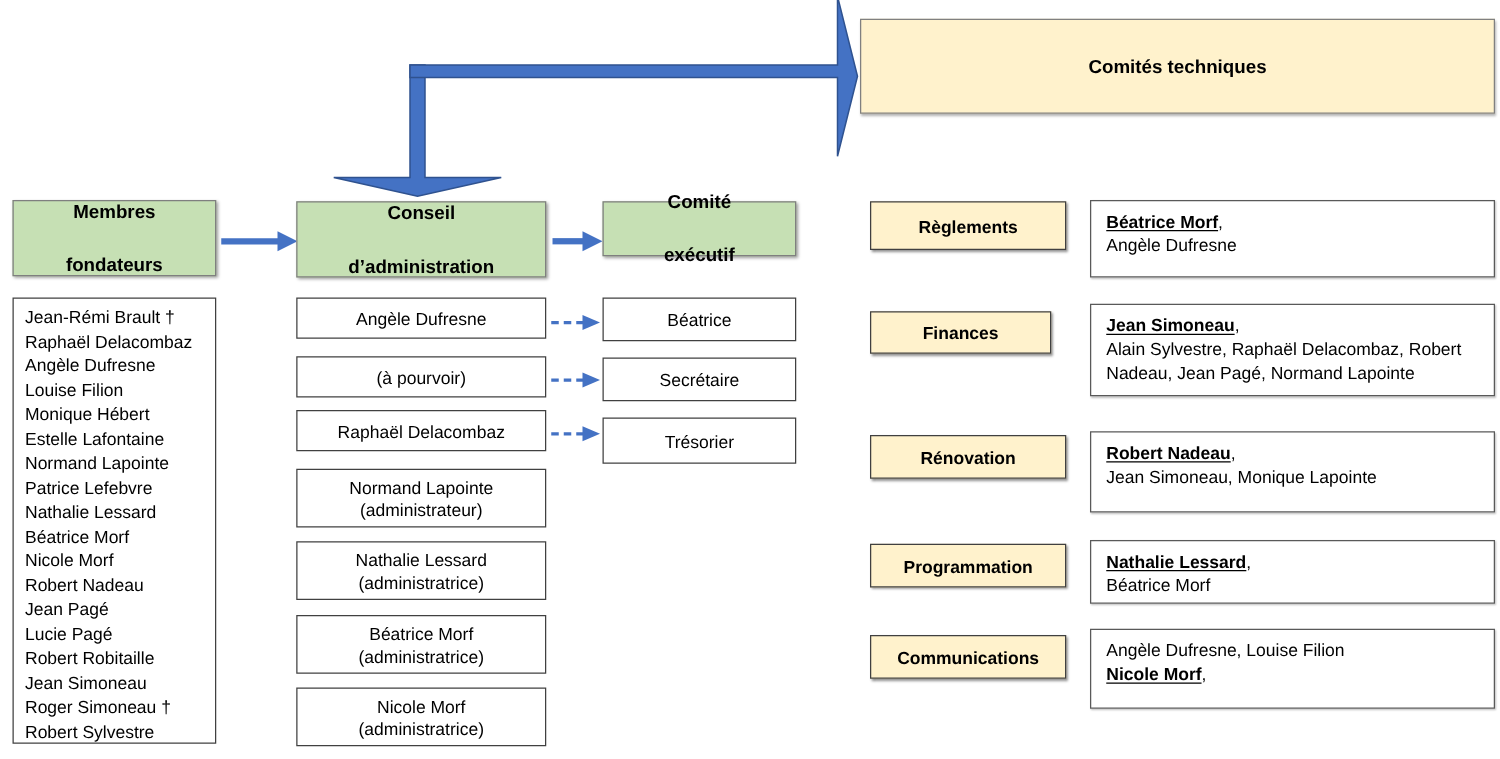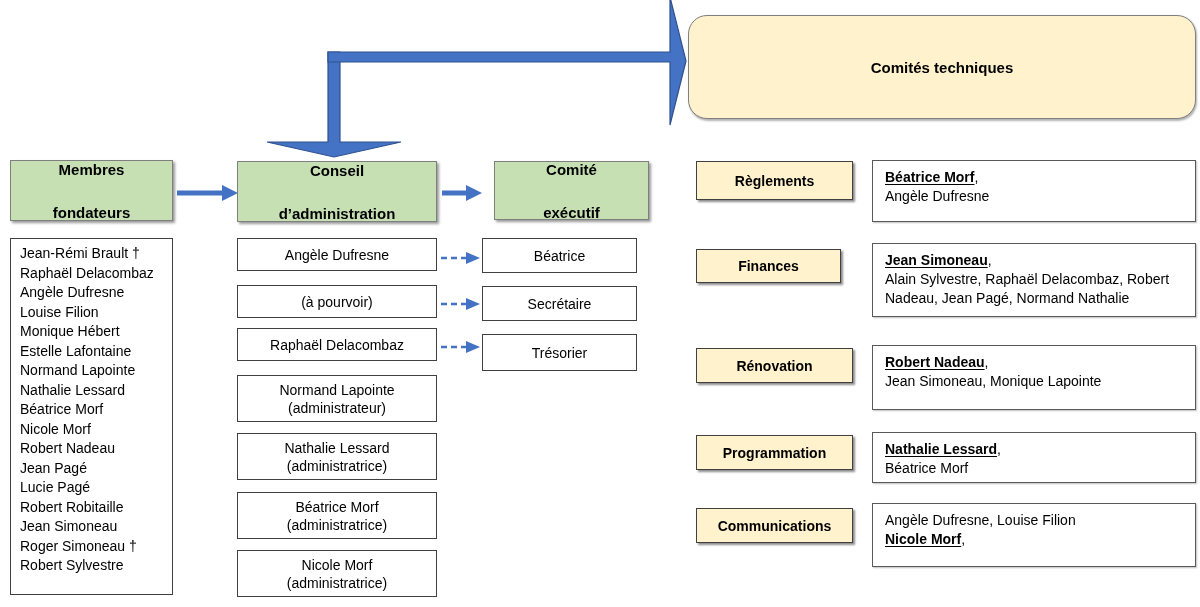--- a/index.html
+++ b/index.html
@@ -77,20 +77,21 @@
   </div>
 
   <div class="flist" style="left:10px;top:238px;width:163px;height:357px;">
     <div>Jean-Rémi Brault †</div>
     <div>Raphaël Delacombaz</div>
     <div>Angèle Dufresne</div>
     <div>Louise Filion</div>
     <div>Monique Hébert</div>
     <div>Estelle Lafontaine</div>
     <div>Normand Lapointe</div>
+    <div>Patrice Lefebvre</div>
     <div>Nathalie Lessard</div>
     <div>Béatrice Morf</div>
     <div>Nicole Morf</div>
     <div>Robert Nadeau</div>
     <div>Jean Pagé</div>
     <div>Lucie Pagé</div>
     <div>Robert Robitaille</div>
     <div>Jean Simoneau</div>
     <div>Roger Simoneau †</div>
     <div>Robert Sylvestre</div>
@@ -123,36 +124,36 @@
   </div>
   <div class="wbox" style="left:237px;top:492px;width:200px;height:47px;">
     <span>Béatrice Morf</span>
     <span class="l2">(administratrice)</span>
   </div>
   <div class="wbox" style="left:237px;top:550px;width:200px;height:47px;">
     <span>Nicole Morf</span>
     <span class="l2">(administratrice)</span>
   </div>
 
-  <div class="g" style="left:494px;top:161px;width:155px;height:59px;">
+  <div class="g" style="left:482px;top:161px;width:155px;height:44px;">
     <span>Comité</span>
     <span>exécutif</span>
   </div>
 
   <div class="wbox" style="left:482px;top:238px;width:155px;height:35px;">
     <span>Béatrice</span>
   </div>
   <div class="wbox" style="left:482px;top:286px;width:155px;height:35px;">
     <span>Secrétaire</span>
   </div>
   <div class="wbox" style="left:482px;top:334px;width:155px;height:37px;">
     <span>Trésorier</span>
   </div>
 
-  <div class="tech" style="left:688px;top:15px;width:508px;height:104px;border-radius:19px;">
+  <div class="tech" style="left:688px;top:15px;width:508px;height:76px;">
     <span>Comités techniques</span>
   </div>
 
   <div class="clabel" style="left:696px;top:161px;width:157px;height:39px;">
     <span>Règlements</span>
   </div>
   <div class="clabel" style="left:696px;top:249px;width:145px;height:34px;">
     <span>Finances</span>
   </div>
   <div class="clabel" style="left:696px;top:348px;width:157px;height:35px;">
@@ -164,21 +165,21 @@
   <div class="clabel" style="left:696px;top:435px;width:157px;height:35px;">
     <span>Programmation</span>
   </div>
 
   <div class="mbox" style="left:872px;top:160px;width:324px;height:62px;">
     <div><span class="lead">Béatrice Morf</span><span>,</span></div>
     <div>Angèle Dufresne</div>
   </div>
   <div class="mbox" style="left:872px;top:243px;width:324px;height:74px;">
     <div><span class="lead">Jean Simoneau</span><span>,</span></div>
-    <div>Alain Sylvestre, Raphaël Delacombaz, Robert Nadeau, Jean Pagé, Normand Nathalie</div>
+    <div>Alain Sylvestre, Raphaël Delacombaz, Robert Nadeau, Jean Pagé, Normand Lapointe</div>
   </div>
   <div class="mbox" style="left:872px;top:345px;width:324px;height:65px;">
     <div><span class="lead">Robert Nadeau</span><span>,</span></div>
     <div>Jean Simoneau, Monique Lapointe</div>
   </div>
   <div class="mbox" style="left:872px;top:432px;width:324px;height:51px;">
     <div><span class="lead">Nathalie Lessard</span><span>,</span></div>
     <div>Béatrice Morf</div>
   </div>
   <div class="mbox" style="left:872px;top:503px;width:324px;height:64px;">

